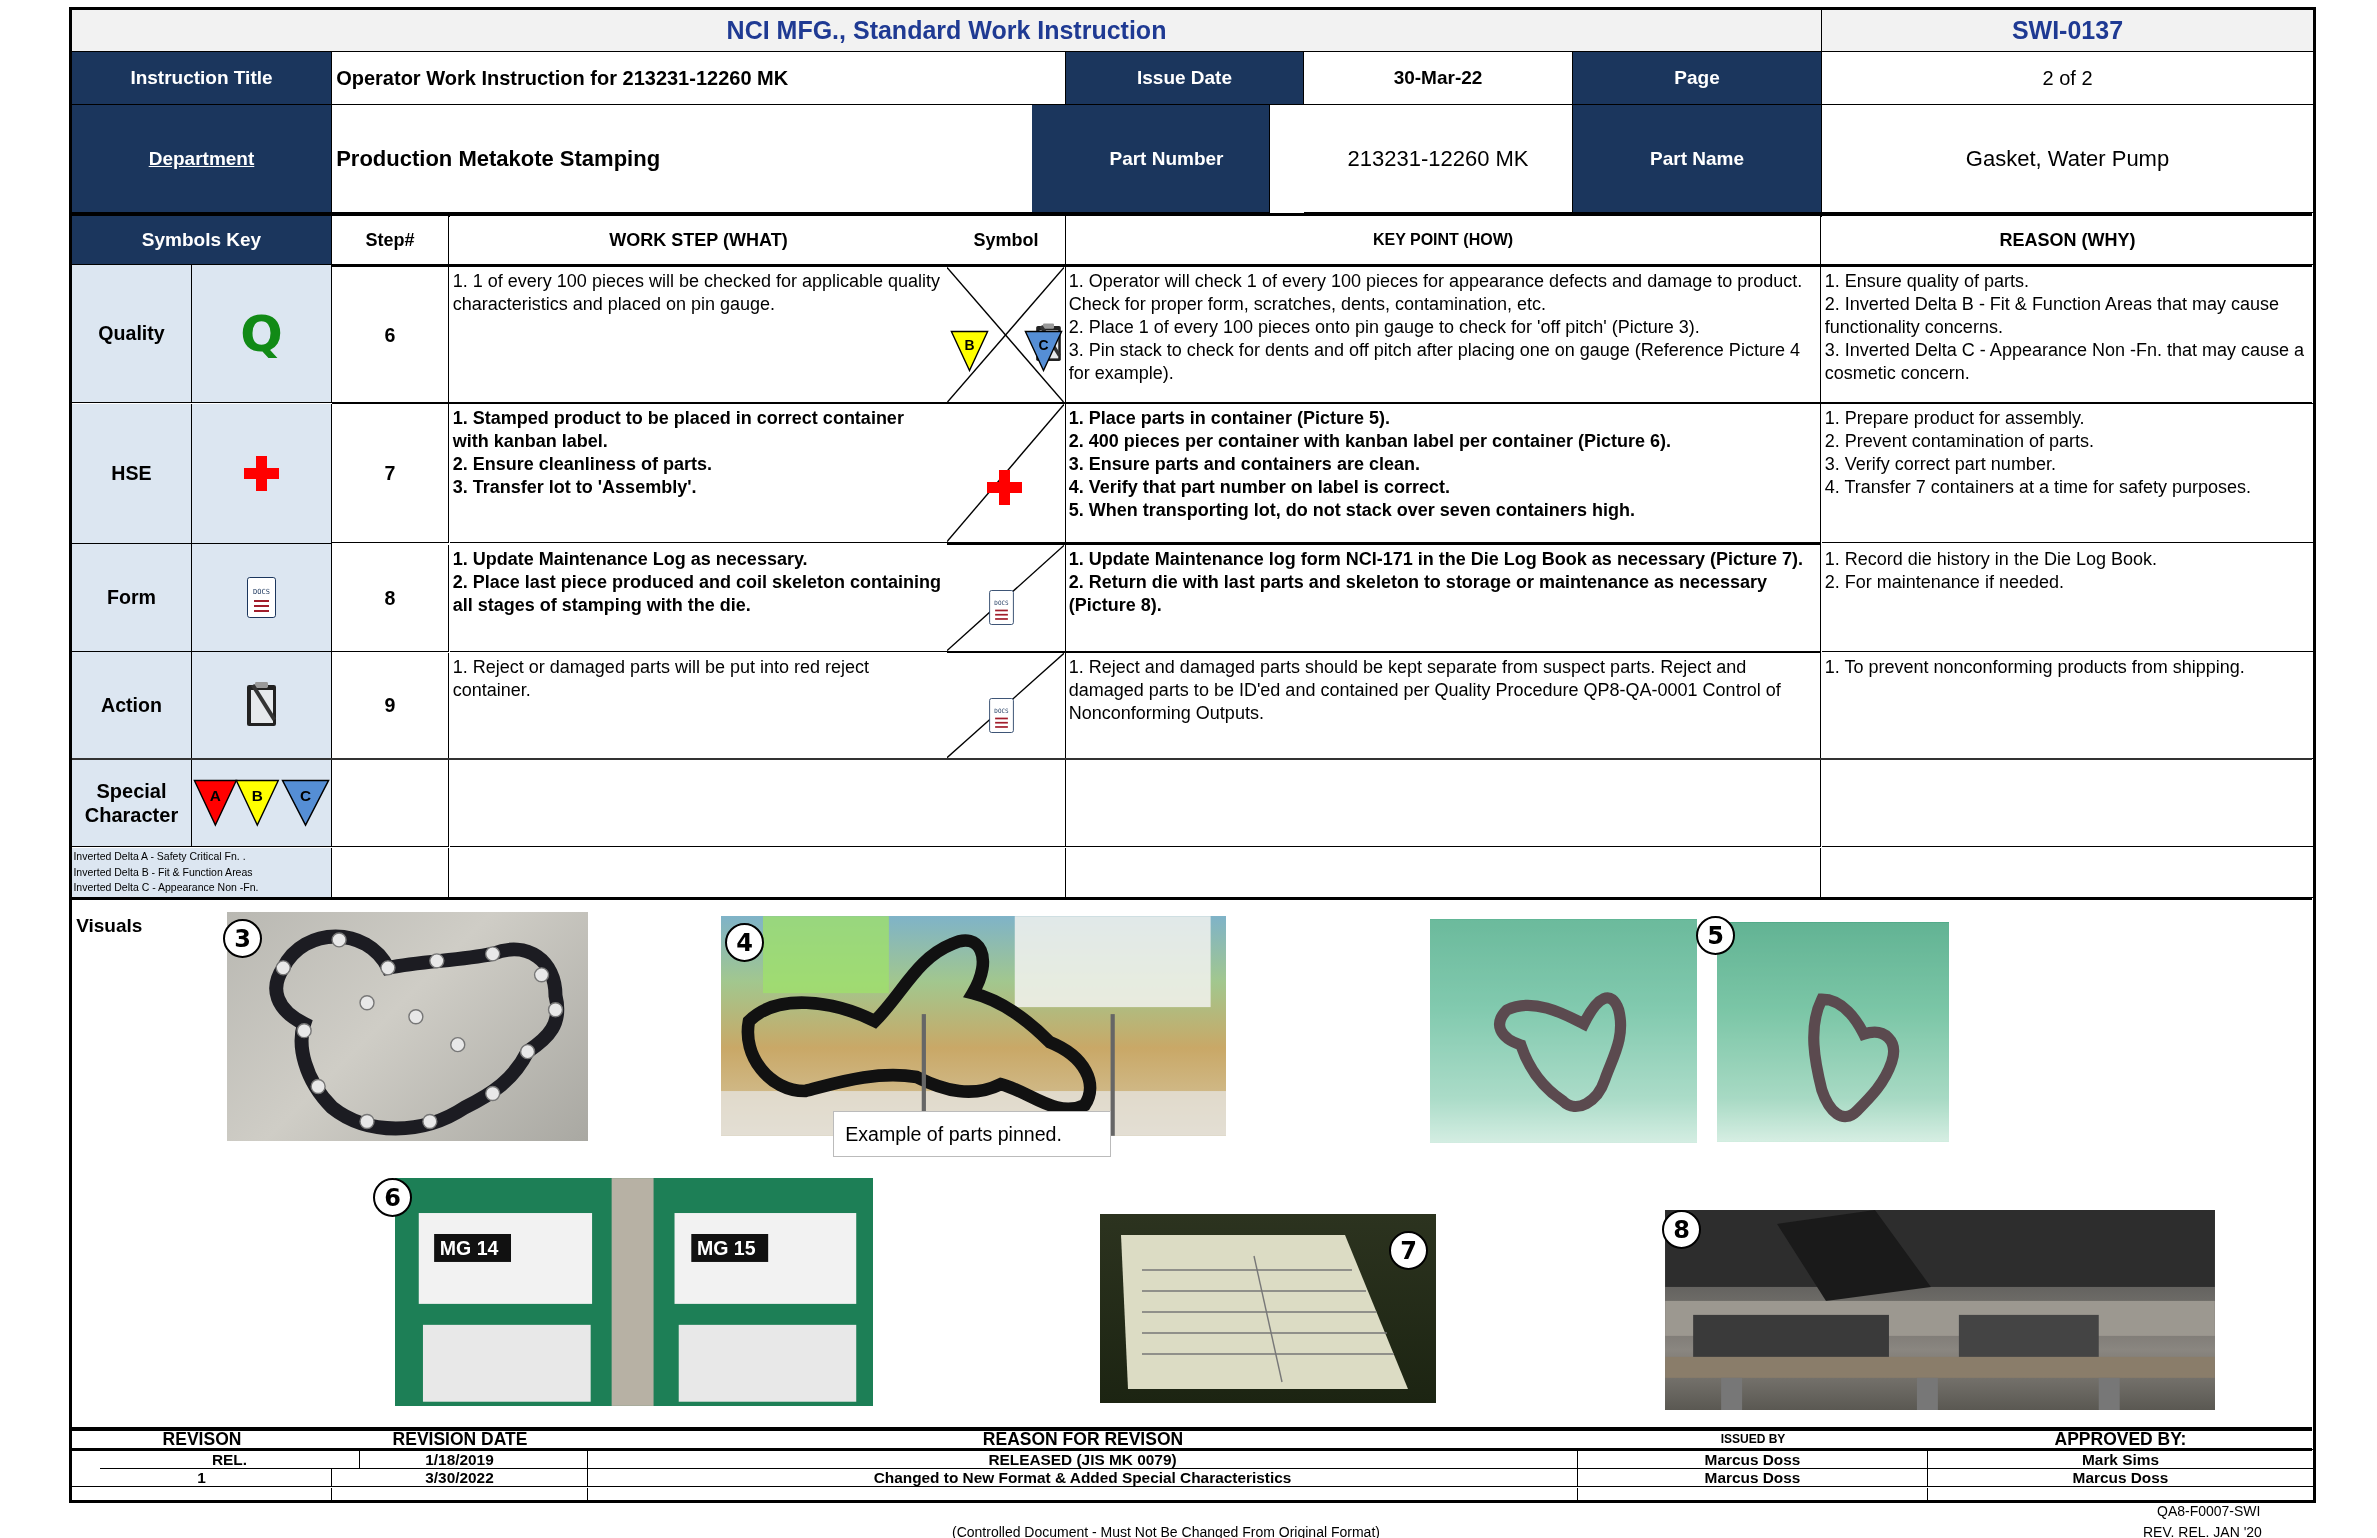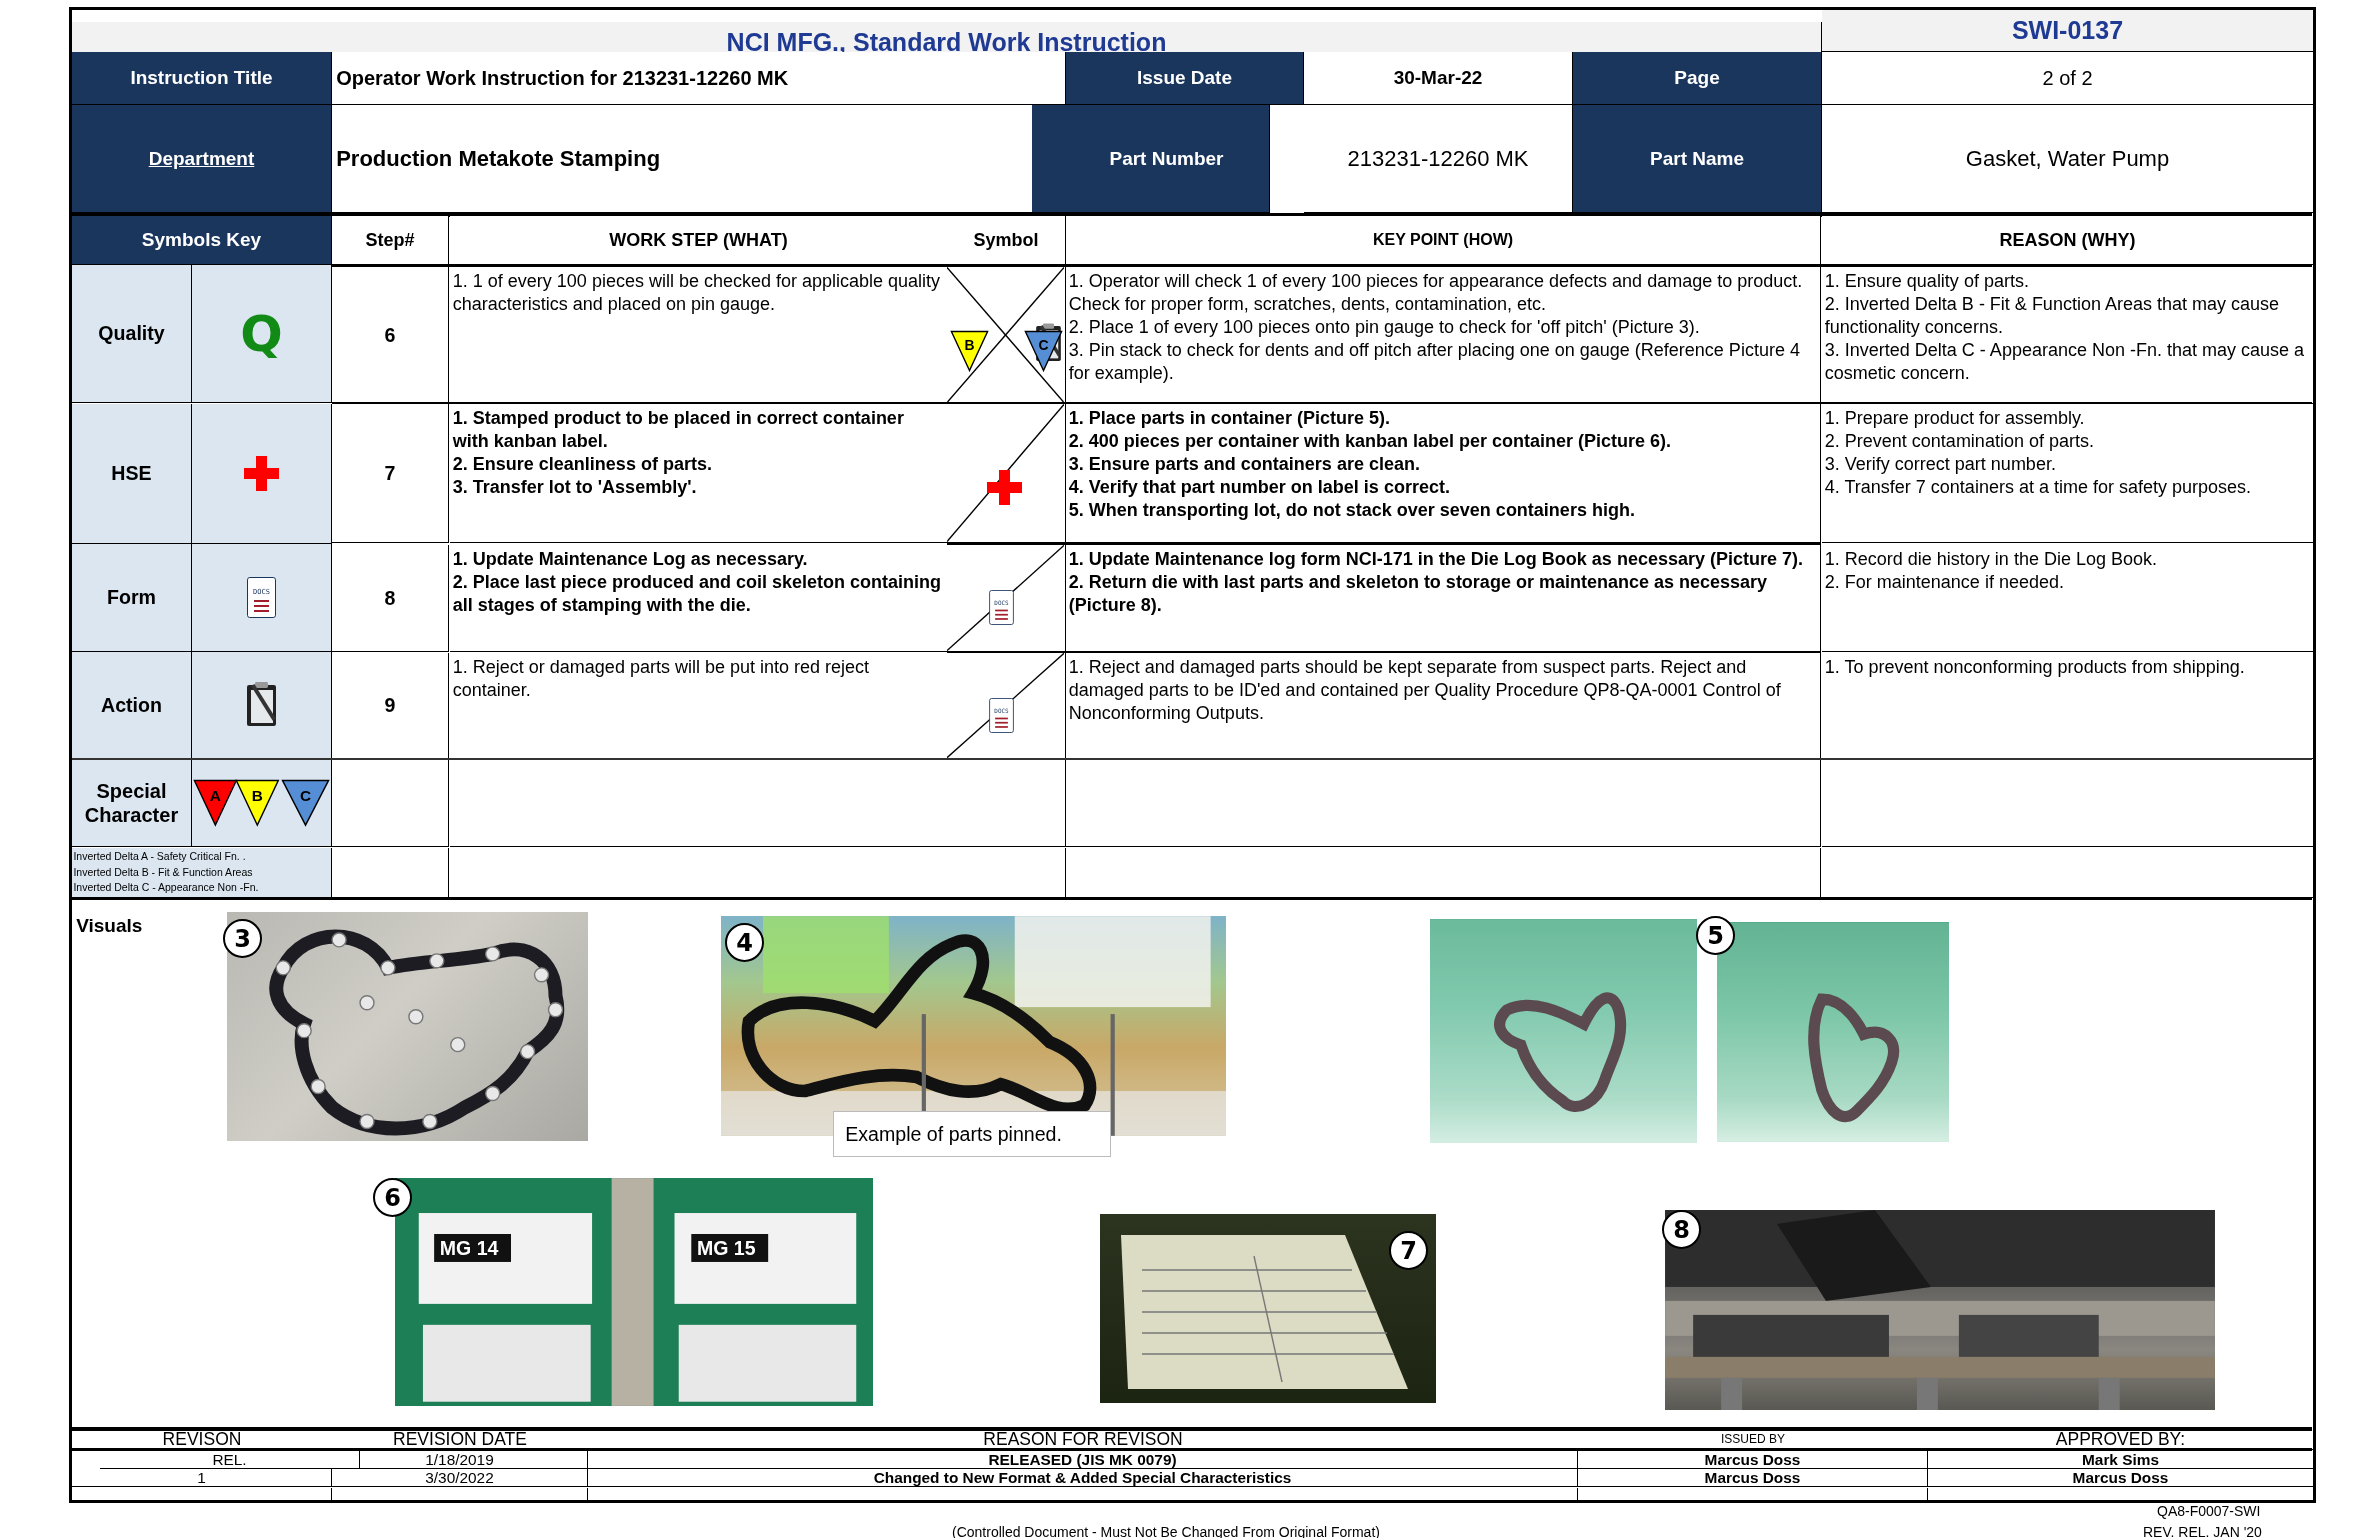--- a/index.html
+++ b/index.html
@@ -32,28 +32,28 @@
   .doc-icon .doc-line { position: absolute; left: 5.6px; right: 5.6px; height: 2.1px; background: #a11d2b; }
 
   .clip-icon { position: relative; width: 29px; height: 41px; background: #222; border-radius: 2.1px; }
   .clip-icon .clip-paper { position: absolute; left: 3.5px; right: 3.5px; top: 4.9px; bottom: 2.8px; background: #e6e9ec; }
   .clip-icon .clip-top { position: absolute; left: 8.4px; right: 8.4px; top: -2.8px; height: 5.6px; background: #999; border-radius: 1.4px; }
   .clip-icon .clip-pen { position: absolute; left: 3.5px; top: 1.4px; width: 3.5px; height: 41px; background: #333; transform: rotate(-32deg); transform-origin: top left; }
 
   .photo { position: absolute; overflow: hidden; }
   .badge { position: absolute; width: 39px; height: 39px; border-radius: 50%; border: 2.1px solid #000; background: #fff; display: flex; align-items: center; justify-content: center; font-size: 24px; font-weight: bold; font-family: "DejaVu Sans", sans-serif; }
 
-  .rev-cell { position: absolute; border-right: 1.4px solid #000; border-bottom: 1.4px solid #000; display: flex; align-items: center; justify-content: center; font-size: 15.4px; }
+  .rev-cell { position: absolute; border-right: 1.4px solid #000; border-bottom: 1.4px solid #000; display: flex; align-items: center; justify-content: center; font-size: 15.4px; font-weight: bold; }
 </style>
 </head>
 <body>
 
 <div class="sheet">
 
-  <div class="cell hdr-title" style="left:0;top:0;width:1750px;height:42px;margin-top:12px;">NCI MFG., Standard Work Instruction</div>
+  <div class="cell hdr-title" style="left:0;top:0;width:1750px;height:42px;">NCI MFG., Standard Work Instruction</div>
   <div class="cell hdr-title" style="left:1750px;top:0;width:491px;height:42px;border-right:none;">SWI-0137</div>
 
   <div class="cell navy" style="left:0;top:42px;width:260px;height:53px;">Instruction Title</div>
   <div class="cell white bold" style="left:260px;top:42px;width:734px;height:53px;justify-content:flex-start;padding-left:4.2px;font-size:20px;">Operator Work Instruction for 213231-12260 MK</div>
   <div class="cell navy" style="left:994px;top:42px;width:238px;height:53px;">Issue Date</div>
   <div class="cell white bold" style="left:1232px;top:42px;width:269px;height:53px;font-size:19px;">30-Mar-22</div>
   <div class="cell navy" style="left:1501px;top:42px;width:249px;height:53px;">Page</div>
   <div class="cell white" style="left:1750px;top:42px;width:491px;height:53px;font-size:20px;border-right:none;">2 of 2</div>
 
   <div class="cell navy" style="left:0;top:95px;width:260px;height:108px;text-decoration:underline;">Department</div>

